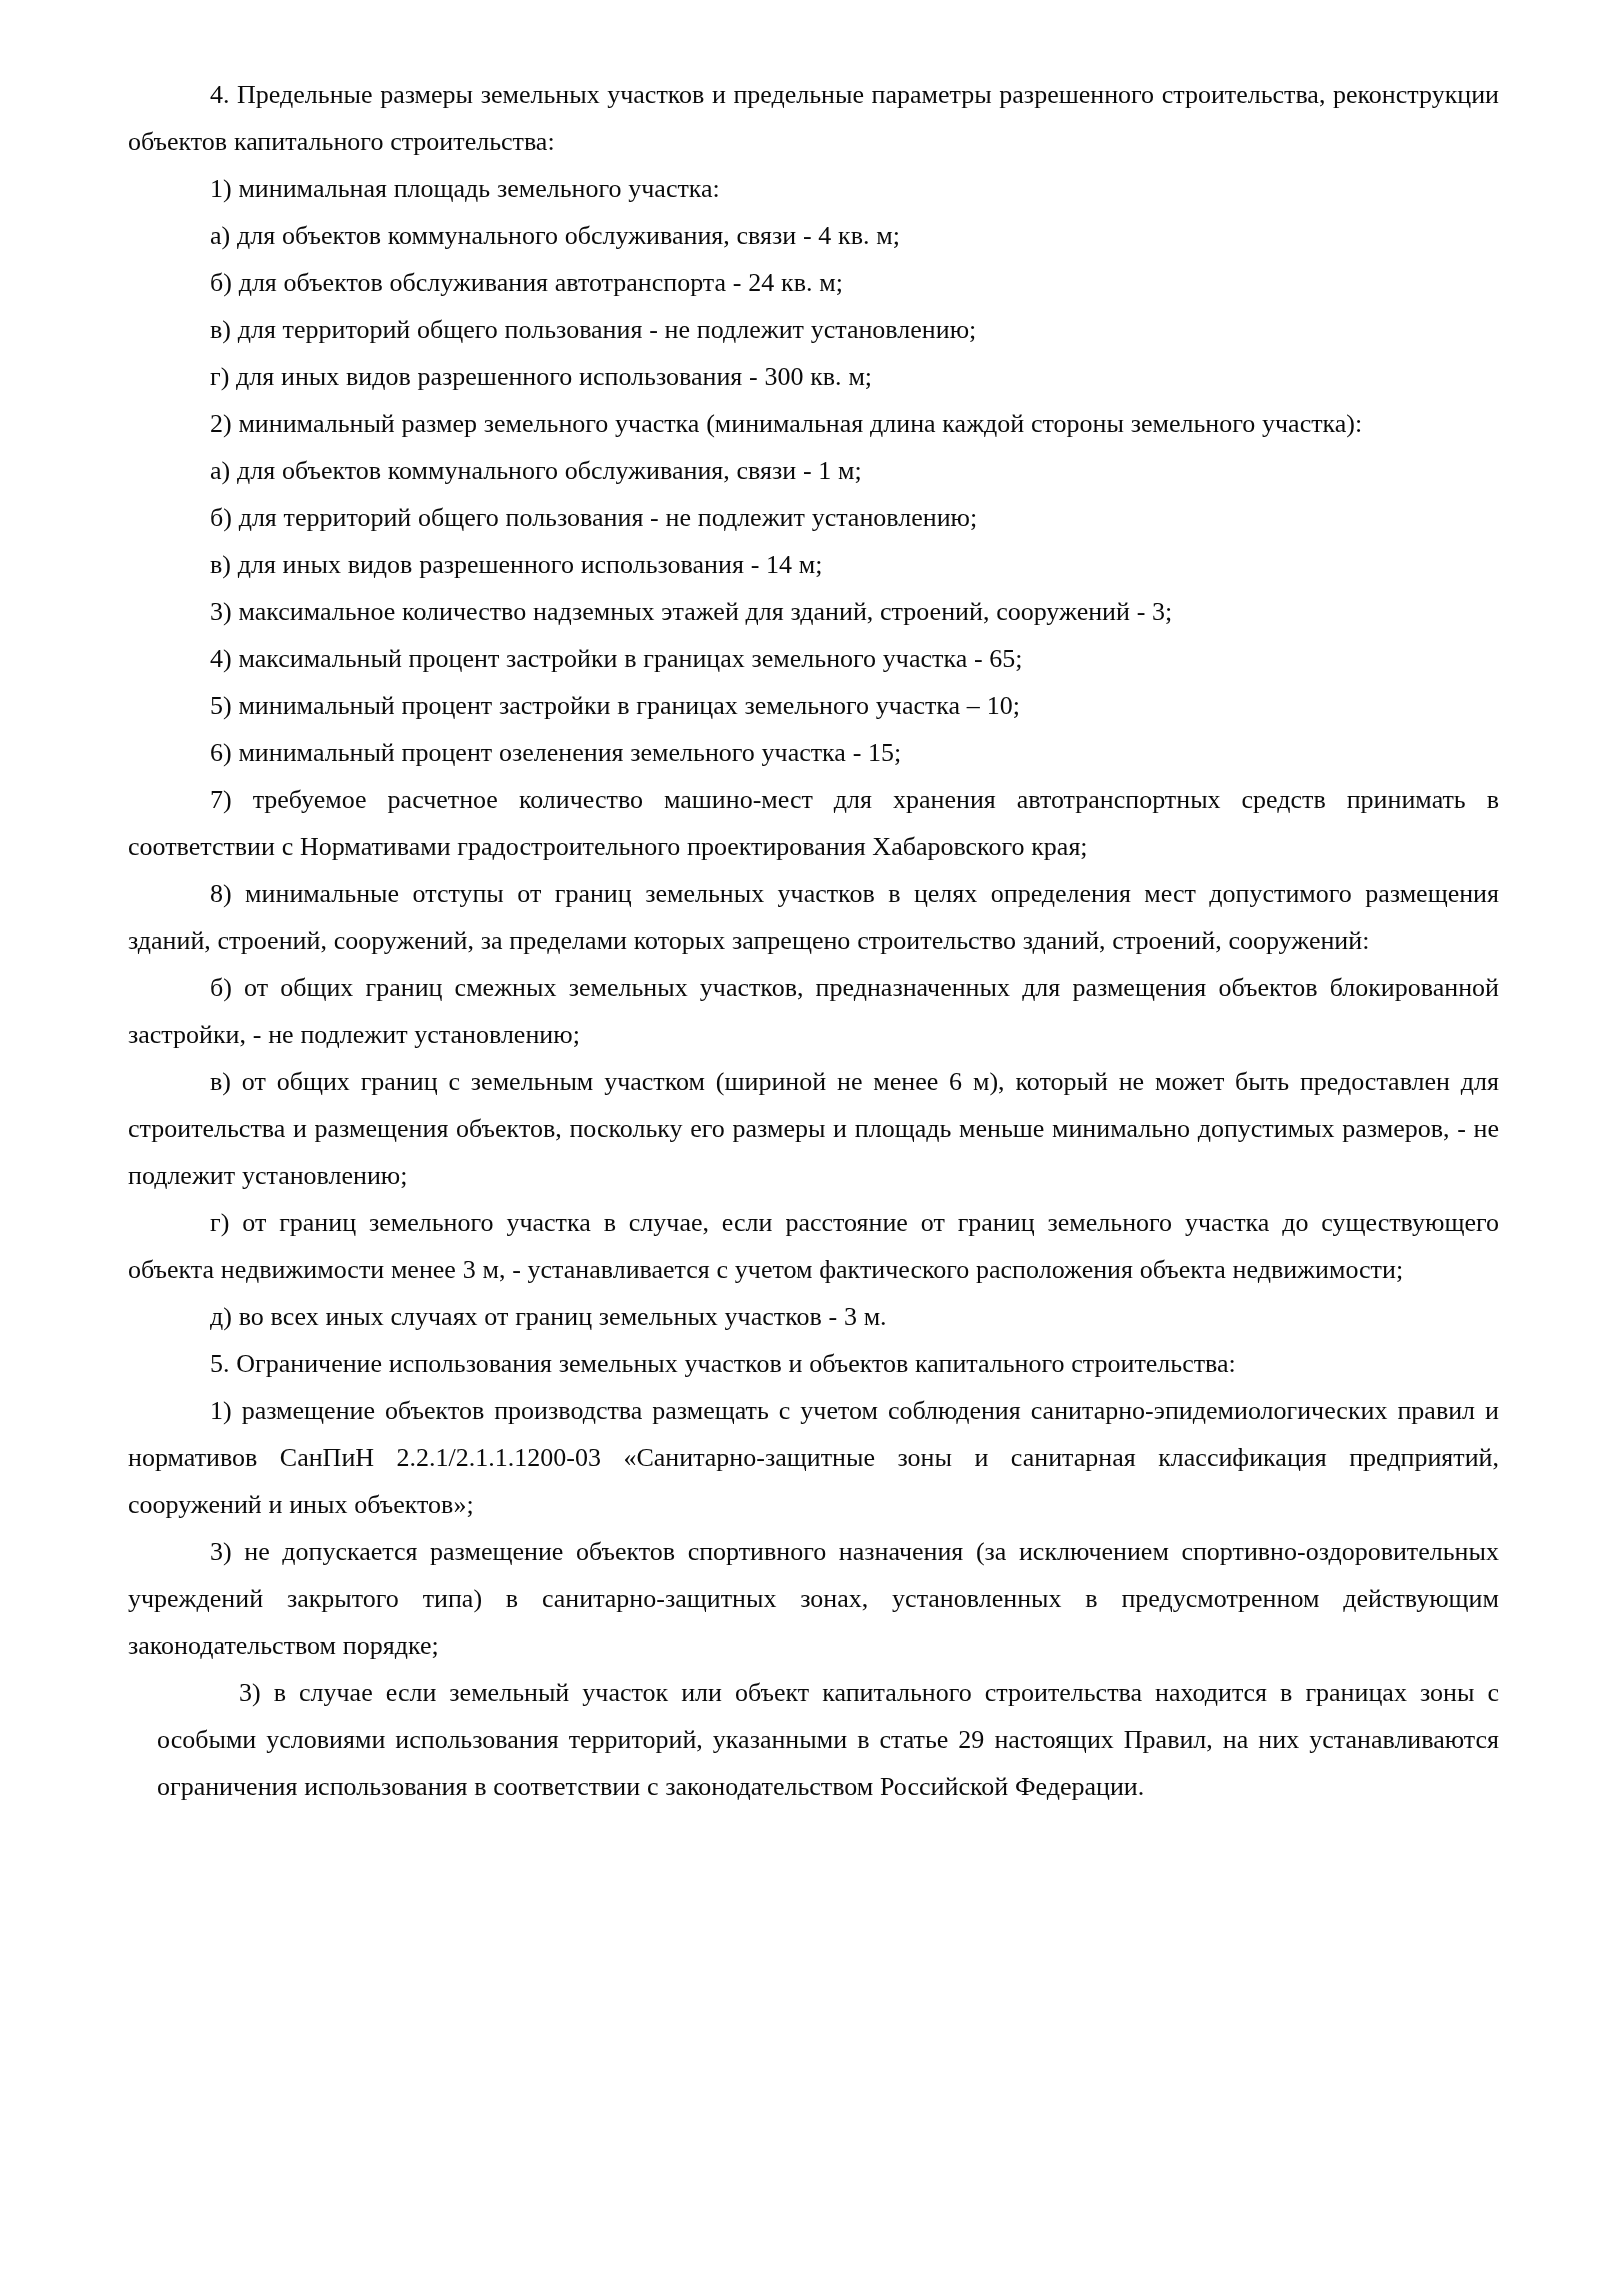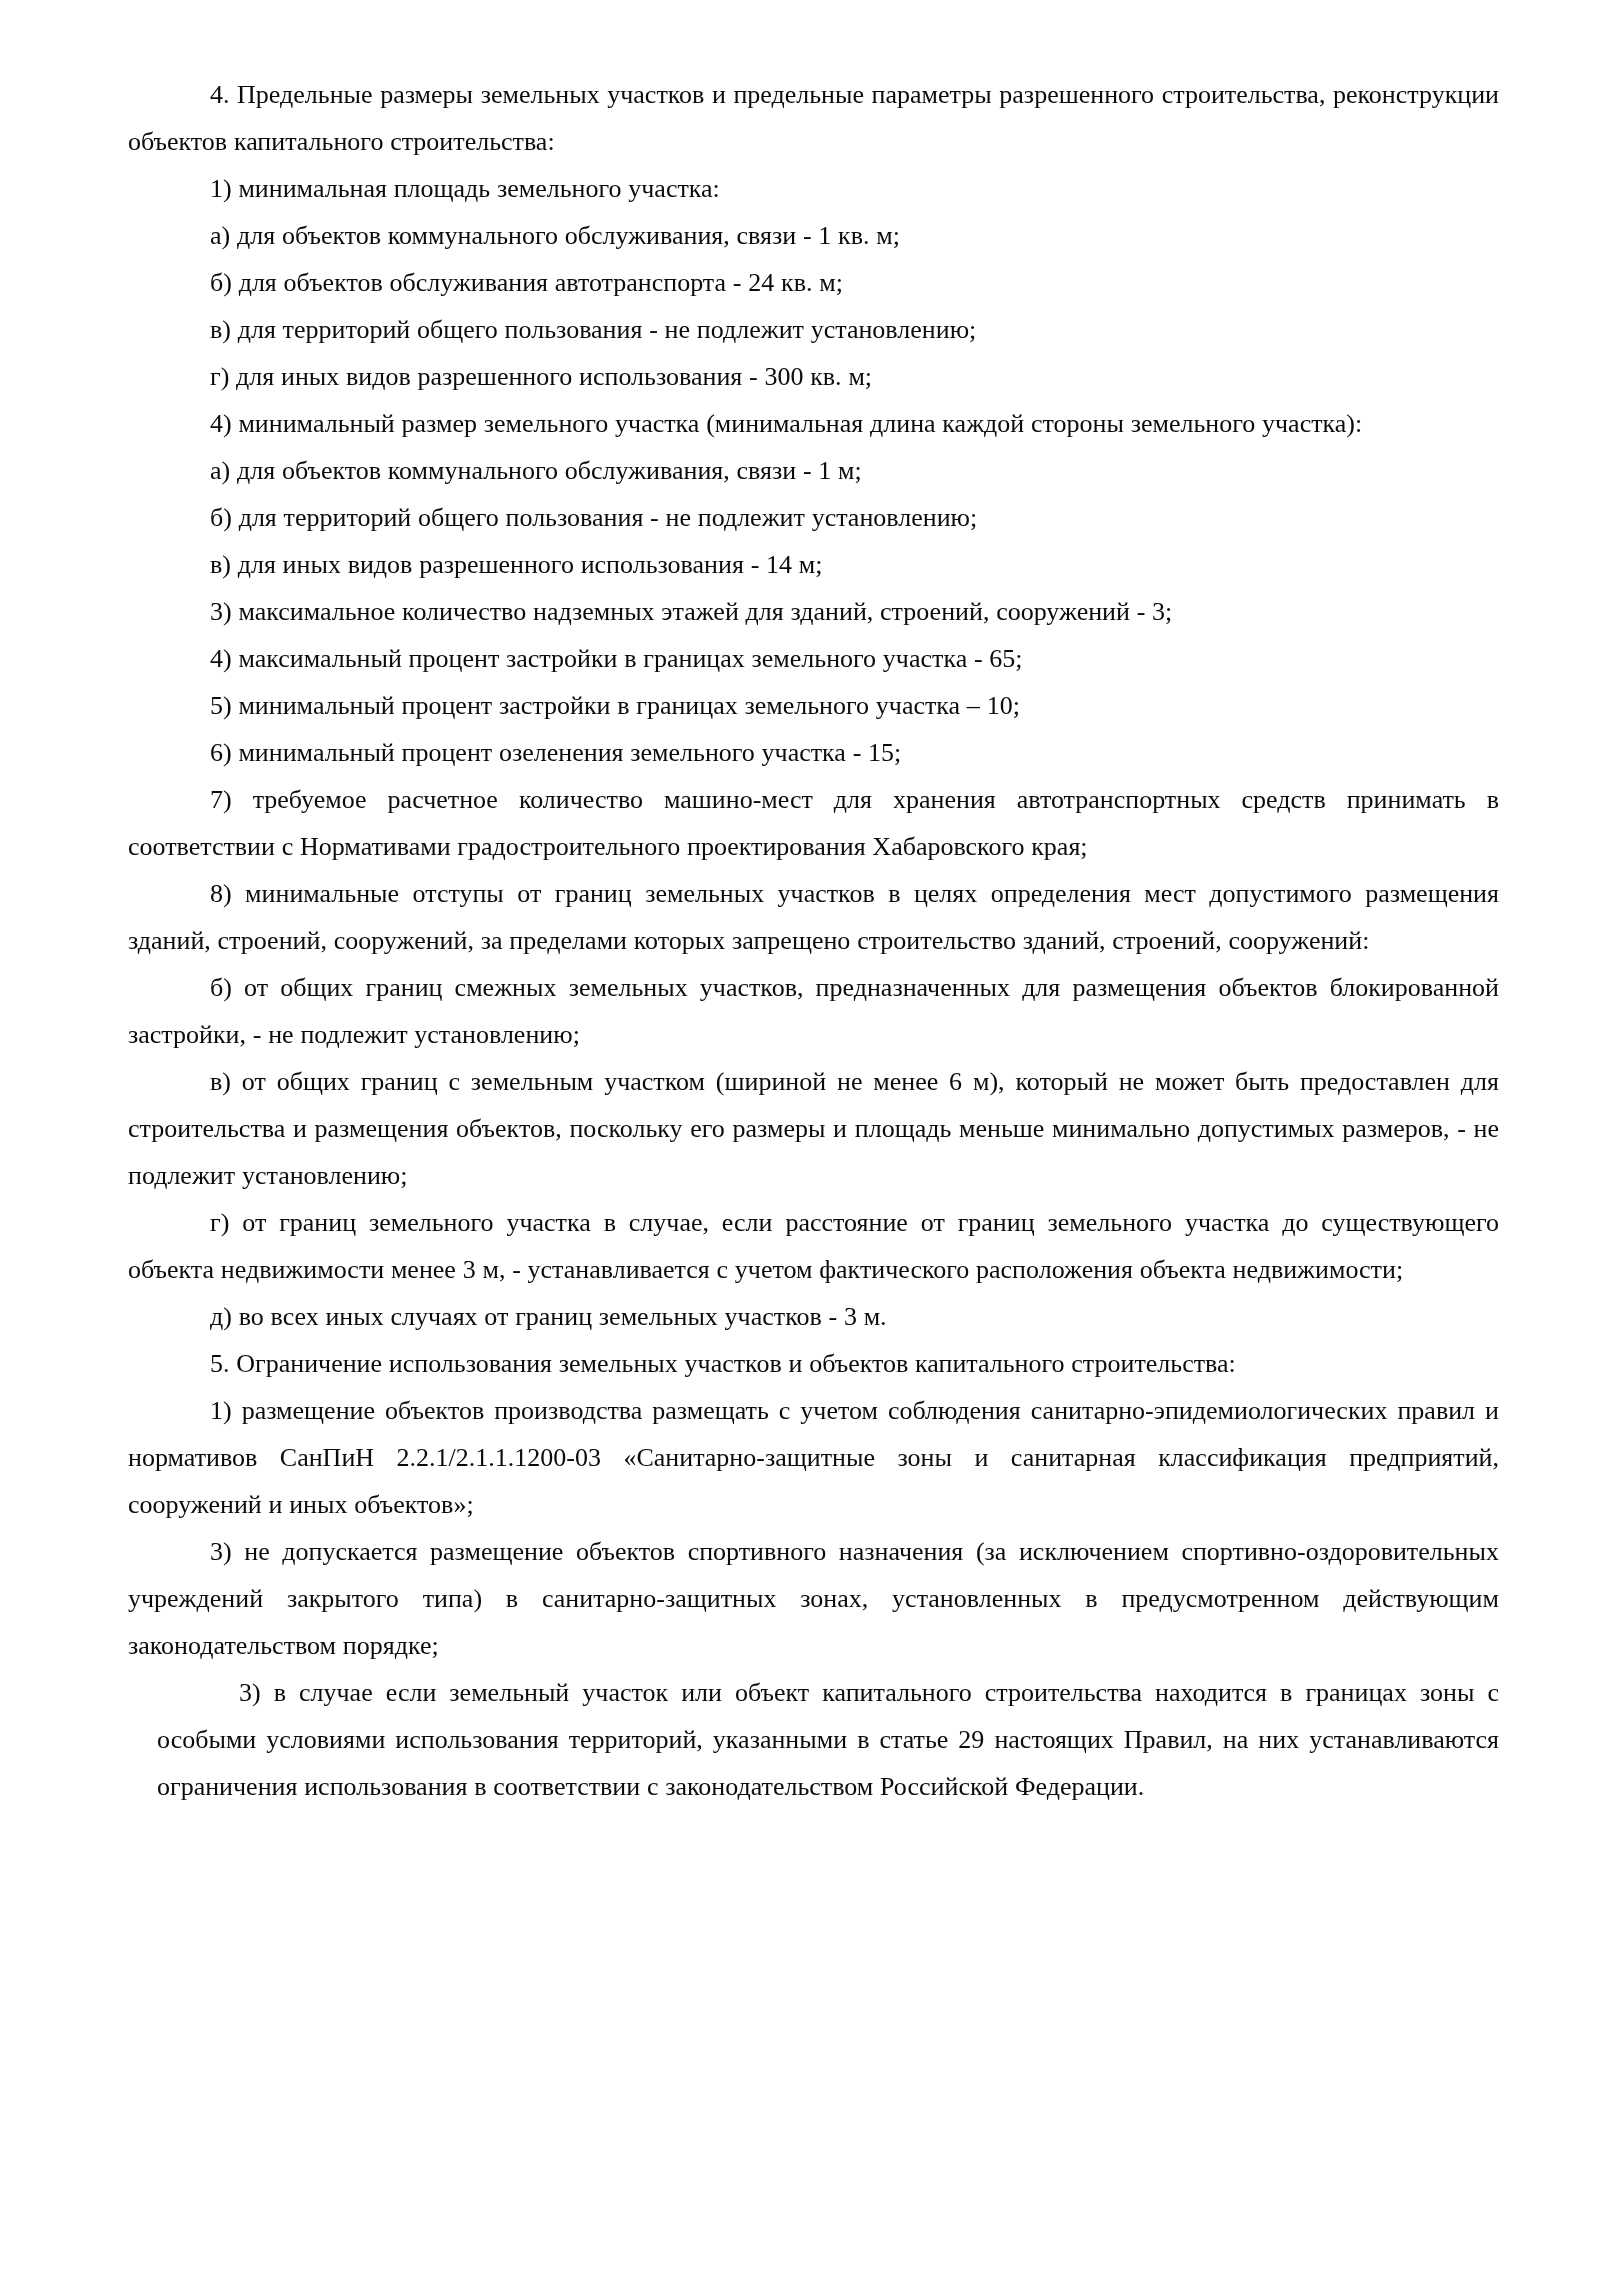--- a/index.html
+++ b/index.html
@@ -42,25 +42,25 @@
     margin-left: 29px;
   }
 </style>
 </head>
 <body>
 
 <div class="page">
   <div class="text-block">
     <p class="para">4. Предельные размеры земельных участков и предельные параметры разрешенного строительства, реконструкции объектов капитального строительства:</p>
     <p class="para">1) минимальная площадь земельного участка:</p>
-    <p class="para">а) для объектов коммунального обслуживания, связи - 1 кв. м;</p>
+    <p class="para">а) для объектов коммунального обслуживания, связи - 4 кв. м;</p>
     <p class="para">б) для объектов обслуживания автотранспорта - 24 кв. м;</p>
     <p class="para">в) для территорий общего пользования - не подлежит установлению;</p>
     <p class="para">г) для иных видов разрешенного использования - 300 кв. м;</p>
-    <p class="para">4) минимальный размер земельного участка (минимальная длина каждой стороны земельного участка):</p>
+    <p class="para">2) минимальный размер земельного участка (минимальная длина каждой стороны земельного участка):</p>
     <p class="para">а) для объектов коммунального обслуживания, связи - 1 м;</p>
     <p class="para">б) для территорий общего пользования - не подлежит установлению;</p>
     <p class="para">в) для иных видов разрешенного использования - 14 м;</p>
     <p class="para">3) максимальное количество надземных этажей для зданий, строений, сооружений - 3;</p>
     <p class="para">4) максимальный процент застройки в границах земельного участка - 65;</p>
     <p class="para">5) минимальный процент застройки в границах земельного участка – 10;</p>
     <p class="para">6) минимальный процент озеленения земельного участка - 15;</p>
     <p class="para">7) требуемое расчетное количество машино-мест для хранения автотранспортных средств принимать в соответствии с Нормативами градостроительного проектирования Хабаровского края;</p>
     <p class="para">8) минимальные отступы от границ земельных участков в целях определения мест допустимого размещения зданий, строений, сооружений, за пределами которых запрещено строительство зданий, строений, сооружений:</p>
     <p class="para">б) от общих границ смежных земельных участков, предназначенных для размещения объектов блокированной застройки, - не подлежит установлению;</p>

